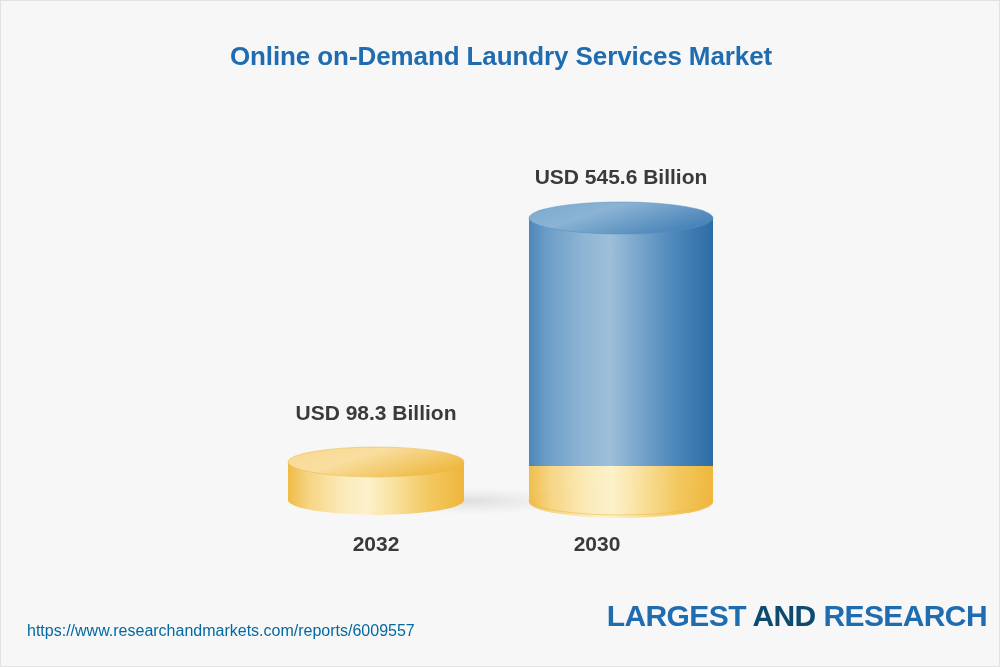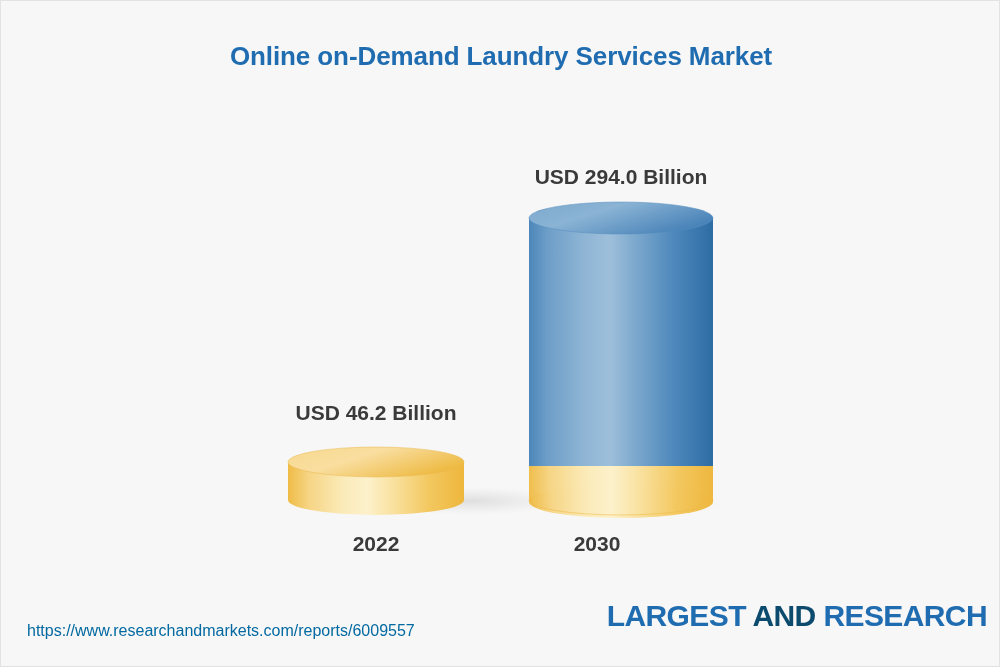--- a/index.html
+++ b/index.html
@@ -193,25 +193,25 @@
         <rect x="526" y="465" width="188" height="52" fill="url(#yellowBody)"></rect>
         <ellipse cx="620" cy="499" rx="92" ry="15" fill="url(#yellowBody)"></ellipse>
       </g>
 
       <path d="M528,499 A92,15 0 0 0 712,499" fill="none" stroke="#edb94a" stroke-width="0.8" opacity="0.7"></path>
 
       <ellipse cx="620" cy="217" rx="92" ry="16" fill="url(#blueCap)" stroke="#558dbe" stroke-width="0.5"></ellipse>
     </g>
   </svg>
 
-  <div class="value-label v2024">USD 46.2 Billion</div>
-
-  <div class="value-label v2030">USD 294.0 Billion</div>
-
-  <div class="cat-label c2024">2022</div>
+  <div class="value-label v2024">USD 98.3 Billion</div>
+
+  <div class="value-label v2030">USD 545.6 Billion</div>
+
+  <div class="cat-label c2024">2032</div>
 
   <div class="cat-label c2030">2030</div>
 
   <div class="footer-url">https://www.researchandmarkets.com/reports/6009557</div>
 
   <div class="logo-block">
     <div class="logo-main">
       <span class="lw-blue">LARGEST</span><span> </span><span class="lw-gold">AND</span><span> </span><span class="lw-blue">RESEARCH</span>
     </div>
   </div>

